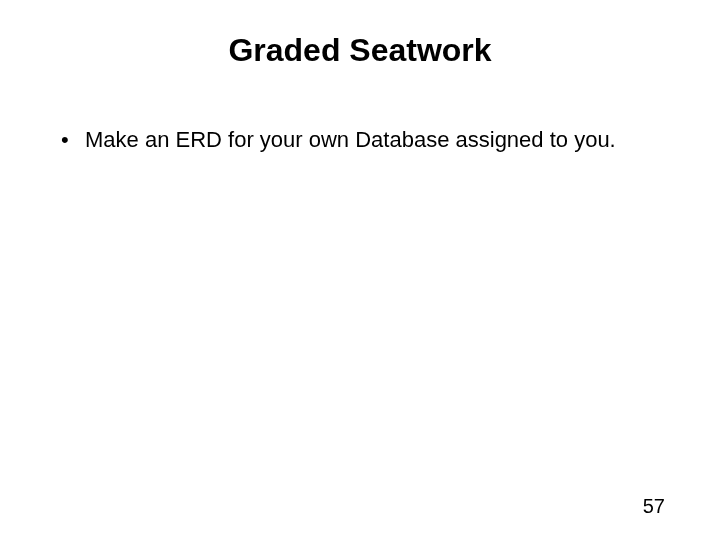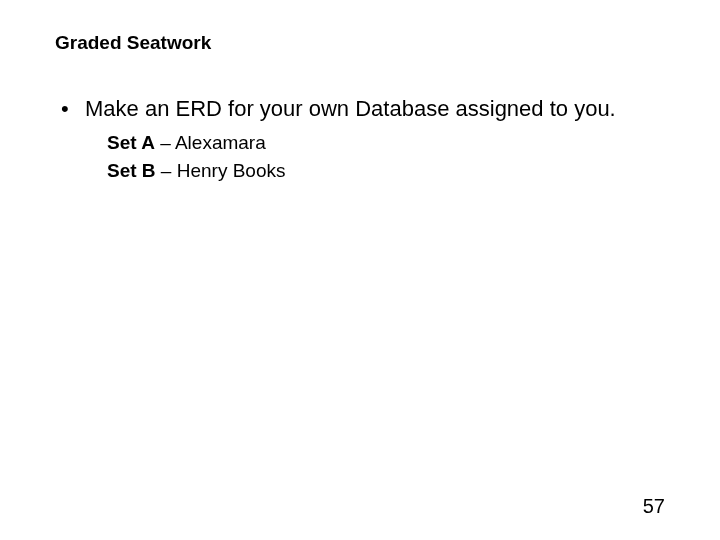--- a/index.html
+++ b/index.html
@@ -15,24 +15,24 @@
       color: #000000;
       position: relative;
     }
     .slide {
       width: 100%;
       height: 100%;
       padding: 32px 55px 30px 55px;
       position: relative;
     }
     .title {
-      font-size: 19px;
+      font-size: 32px;
       font-weight: bold;
-      text-align: left;
-      margin-bottom: 40px;
+      text-align: center;
+      margin-bottom: 56px;
       color: #000000;
     }
     .bullet-list {
       list-style: none;
       padding-left: 0;
     }
     .bullet-item {
       position: relative;
       padding-left: 30px;
       font-size: 22px;
@@ -69,25 +69,17 @@
   </style>
 </head>
 <body>
 
 <div class="slide">
   <h1 class="title">Graded Seatwork</h1>
 
   <ul class="bullet-list">
     <li class="bullet-item">
       <span>Make an ERD for your own Database assigned to you.</span>
-      <ul class="sub-list">
-        <li class="sub-item">
-          <span class="set-label">Set A</span><span> – Alexamara</span>
-        </li>
-        <li class="sub-item">
-          <span class="set-label">Set B</span><span> – Henry Books</span>
-        </li>
-      </ul>
     </li>
   </ul>
 
   <div class="page-number">57</div>
 </div>
 
 </body></html>

